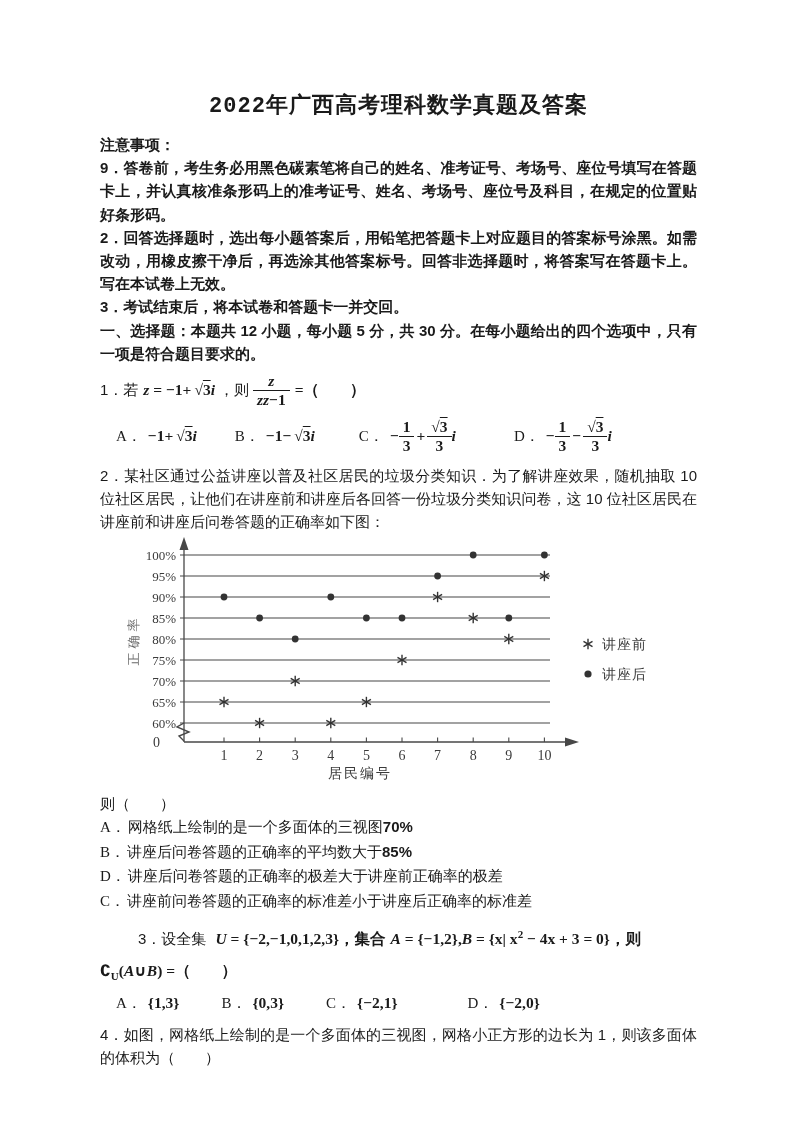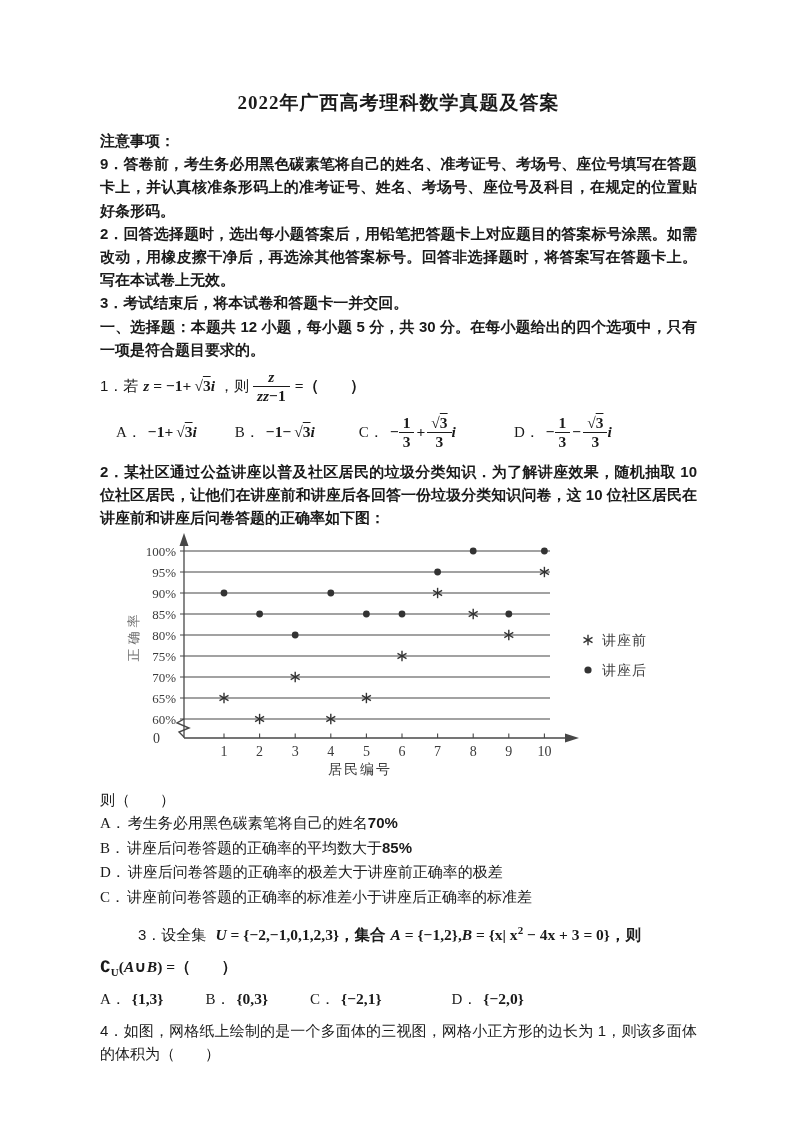--- a/index.html
+++ b/index.html
@@ -1,38 +1,38 @@
 <!DOCTYPE html>
 <html><head>
 <meta charset="utf-8">
 <style>
   html,body{margin:0;padding:0;background:#888;}
   .page{position:relative;width:794px;height:1123px;margin:0 auto;background:#ffffff;
         color:#1a1a1a;font-family:"Liberation Sans",sans-serif;overflow:hidden;}
   .content{position:absolute;left:100px;top:90px;width:597px;}
-  .title{font-family:Liberation Serif, serif;font-size:19px;font-weight:bold;
+  .title{font-family:Liberation Mono, monospace;font-size:22px;font-weight:bold;
          text-align:center;letter-spacing:1px;margin:0 0 13px 0;}
   p{margin:0;font-size:15px;line-height:23.2px;}
   .just{text-align:justify;}
   .bold{font-weight:bold;}
   .math{font-family:"Liberation Serif",serif;font-weight:bold;font-size:15.5px;}
   .math i{font-style:italic;}
   .ol{text-decoration:overline;}
   .rad{text-decoration:overline;}
   .root{margin-left:3px;}
   .sp{margin-left:5px;}
   .mid{margin:0 4px;}
   .mathline{display:flex;align-items:center;min-height:44px;margin:3px 0 1px 0;font-size:15px;}
   .frac{display:inline-block;vertical-align:middle;text-align:center;line-height:1.15;}
   .frac .num{display:block;padding:0 4px;}
   .frac .den{display:block;border-top:1.6px solid #1a1a1a;padding:0 4px;}
   .optrow{display:flex;align-items:center;min-height:46px;margin:1px 0 5px 0;}
   .optrow .opt{display:inline-flex;align-items:center;}
   .optlabel{font-family:"Liberation Serif",serif;font-size:15px;margin-right:6px;}
-  .q2text{margin-top:5px;font-weight:bold;}
+  .q2text{margin-top:5px;}
   .chartwrap{margin:2px 0 0 18px;text-align:right;}
   .opt-line{line-height:23.8px;}
   .opt-line .optlabel{margin-right:2px;}
   .q3line1{margin-top:7px;line-height:26px;margin-left:38px;}
   .q3line2{margin:7px 0 2px 0;line-height:24px;}
   .q3opts{display:flex;align-items:center;margin:2px 0 7px 0;line-height:26px;}
   .comp{font-family:"DejaVu Sans",sans-serif;font-weight:bold;}
   sub,sup{font-size:11px;}
   .q4{margin-top:3px;}
   svg text{font-family:"Liberation Serif",serif;}
@@ -204,34 +204,34 @@
           <line x1="470" y1="102.8" x2="470" y2="113.2" stroke="#333" stroke-width="1.4"></line>
           <line x1="465.4966679003209" y1="105.4" x2="474.5033320996791" y2="110.6" stroke="#333" stroke-width="1.4"></line>
           <line x1="474.5033320996791" y1="105.4" x2="465.4966679003209" y2="110.6" stroke="#333" stroke-width="1.4"></line>
           <text x="484" y="113" font-size="14" fill="#3a3a3a" letter-spacing="1">讲座前</text>
           <circle cx="470" cy="138" r="3.6" fill="#333"></circle>
           <text x="484" y="143" font-size="14" fill="#3a3a3a" letter-spacing="1">讲座后</text>
         </svg>
     </div>
 
     <p>则（　　）</p>
-    <p class="opt-line"><span class="optlabel">A．</span><span>考生务必用黑色碳素笔将自己的姓名</span><span class="bold">70%</span></p>
+    <p class="opt-line"><span class="optlabel">A．</span><span>网格纸上绘制的是一个多面体的三视图</span><span class="bold">70%</span></p>
     <p class="opt-line"><span class="optlabel">B．</span><span>讲座后问卷答题的正确率的平均数大于</span><span class="bold">85%</span></p>
     <p class="opt-line"><span class="optlabel">D．</span><span>讲座后问卷答题的正确率的极差大于讲座前正确率的极差</span><span class="bold"></span></p>
     <p class="opt-line"><span class="optlabel">C．</span><span>讲座前问卷答题的正确率的标准差小于讲座后正确率的标准差</span><span class="bold"></span></p>
 
     <p class="q3line1">
       <span>3．设全集</span>
       <span class="math sp"><i>U</i> <span>= {−2,−1,0,1,2,3}，集合</span></span><span class="math sp"><i>A</i> <span>= {−1,2},</span><i>B</i> <span>= {x| x</span><sup>2</sup> <span>− 4x + 3 = 0}，则</span></span>
     </p>
     <p class="q3line2 math">
       <span class="comp">∁</span><sub>U</sub><span>(</span><i>A</i><span class="comp">∪</span><i>B</i><span>) =（　　）</span>
     </p>
     <div class="q3opts">
-      <span class="opt" style=""><span class="optlabel">A．</span><span class="math">{1,3}</span></span>
+      <span class="opt" style="margin-left:16px;"><span class="optlabel">A．</span><span class="math">{1,3}</span></span>
       <span class="opt" style="margin-left:42px;"><span class="optlabel">B．</span><span class="math">{0,3}</span></span>
       <span class="opt" style="margin-left:42px;"><span class="optlabel">C．</span><span class="math">{−2,1}</span></span>
       <span class="opt" style="margin-left:70px;"><span class="optlabel">D．</span><span class="math">{−2,0}</span></span>
     </div>
 
     <p class="just q4">4．如图，网格纸上绘制的是一个多面体的三视图，网格小正方形的边长为 1，则该多面体的体积为（　　）</p>
 
   </div>
 </div>
 

